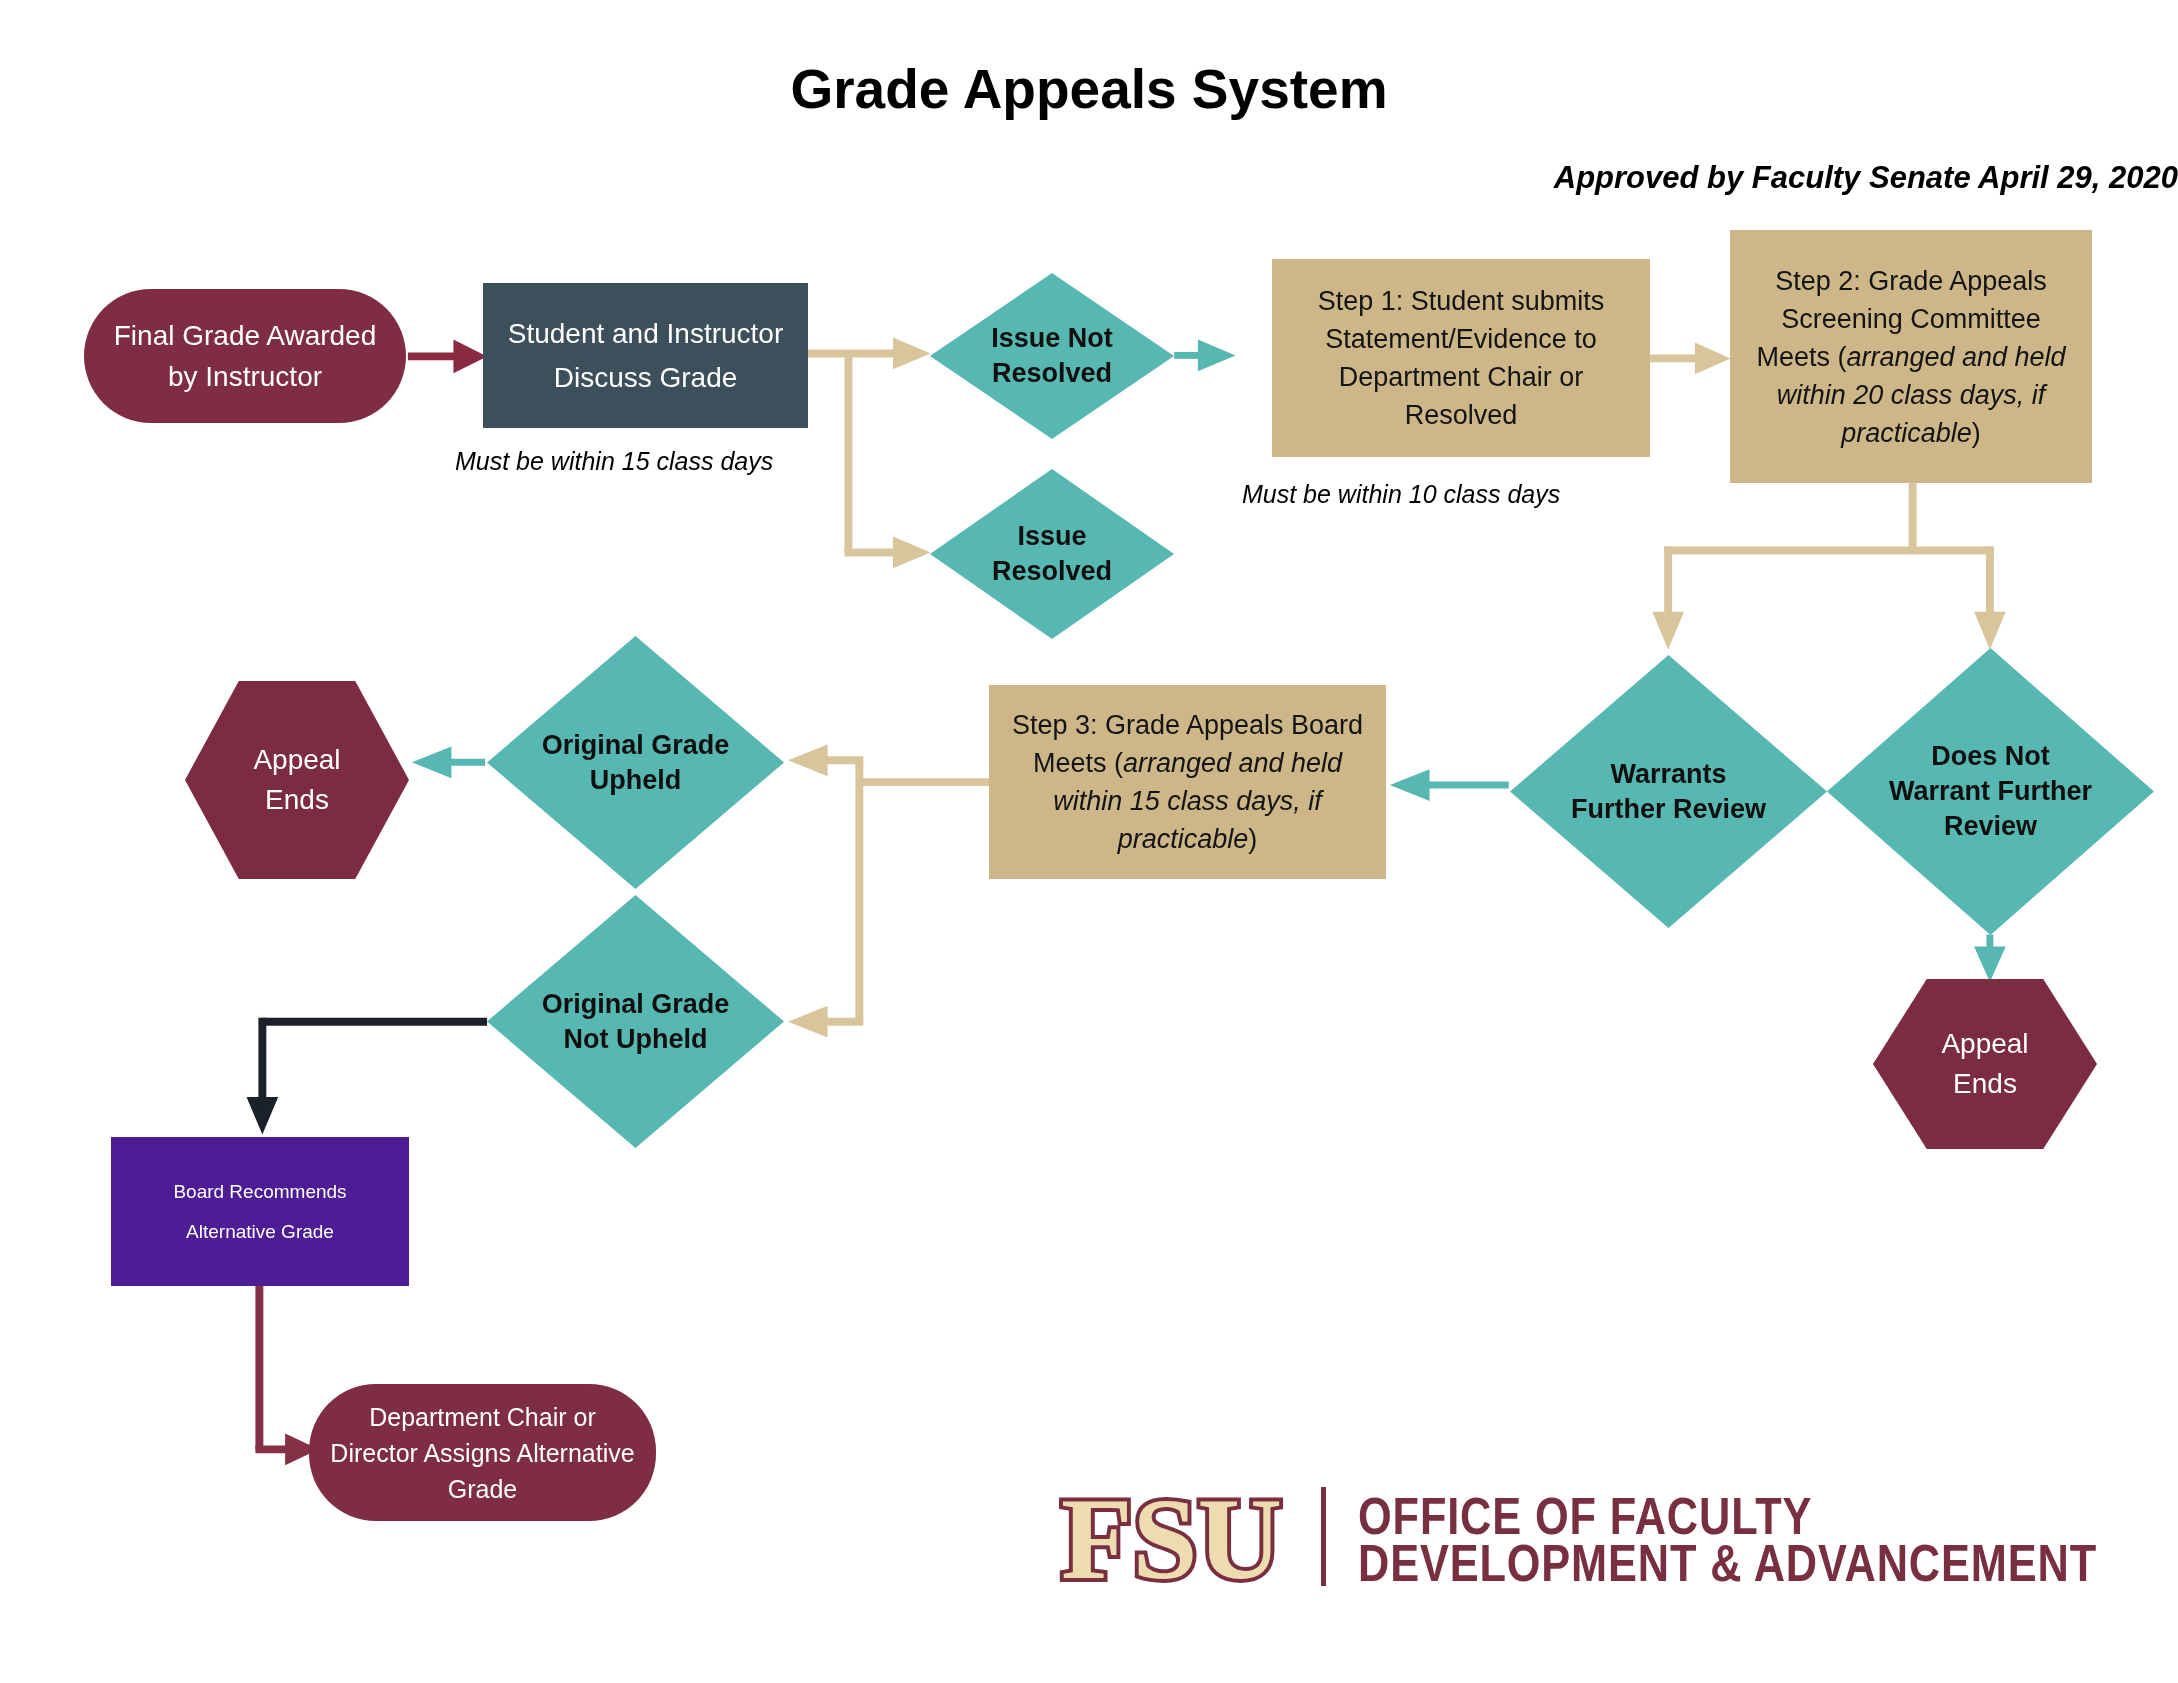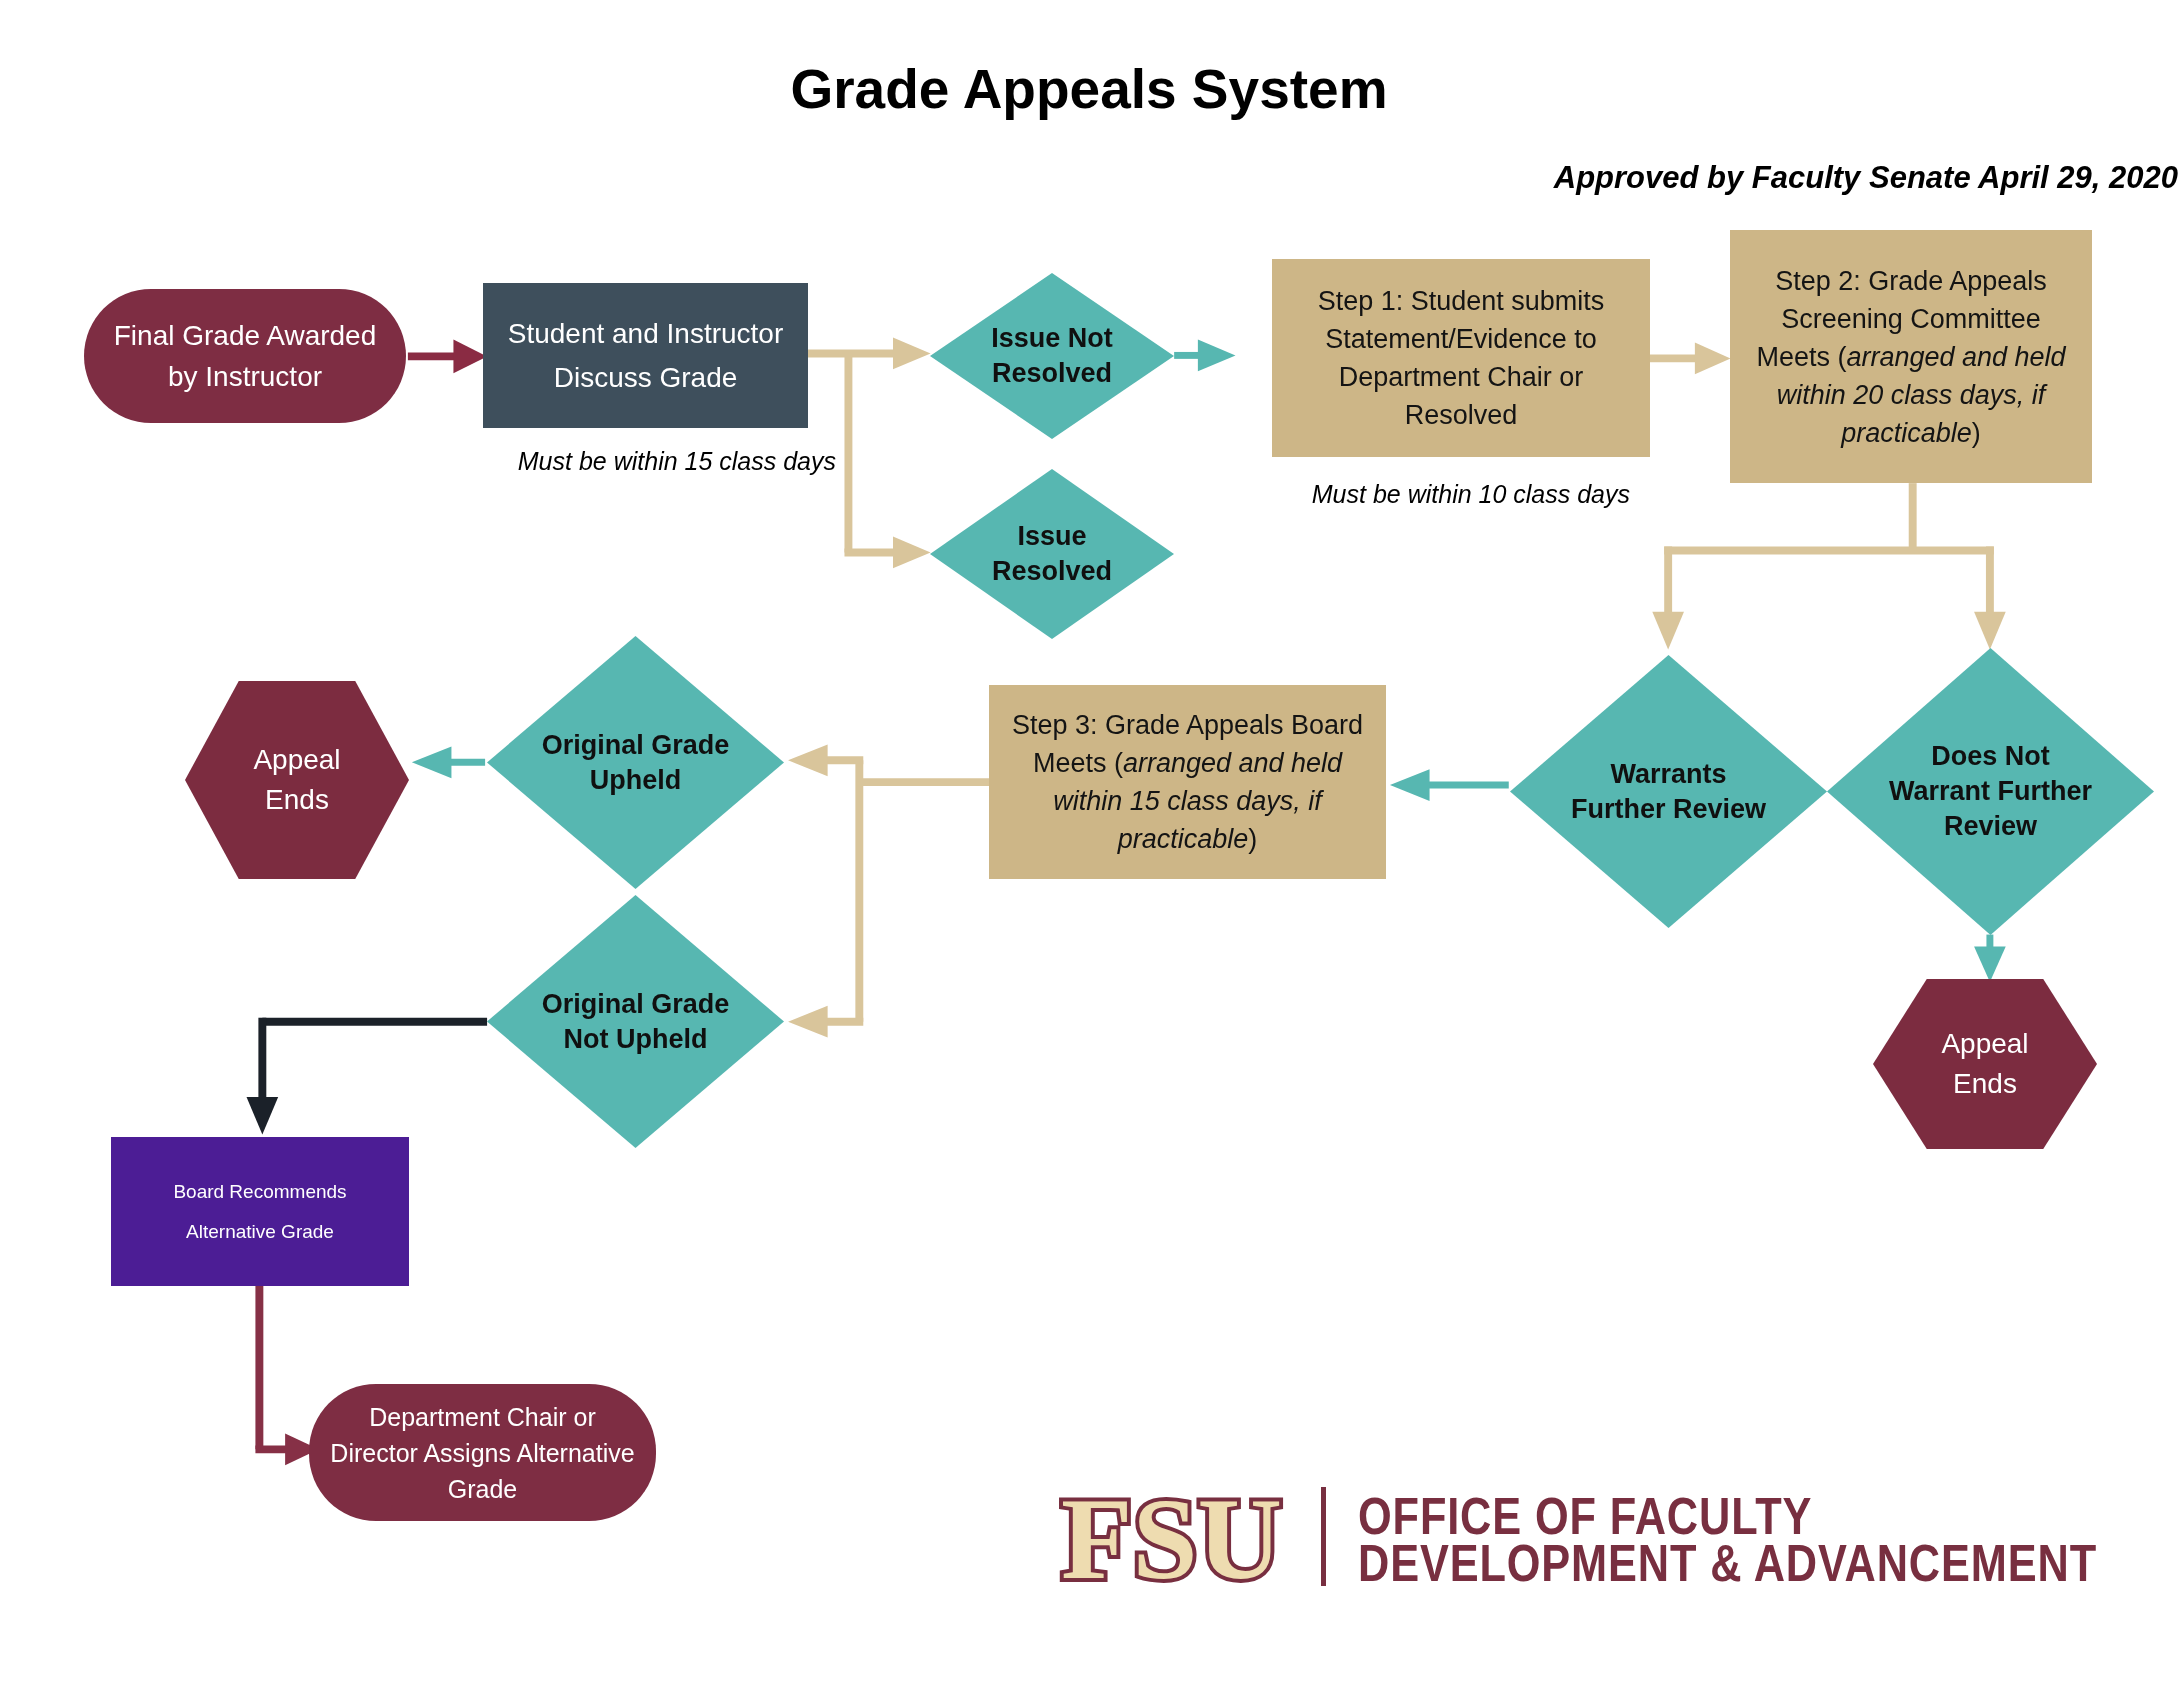--- a/index.html
+++ b/index.html
@@ -29,21 +29,21 @@
     background:#57B7B1;color:#101010;font-size:27px;line-height:35px;
     clip-path:polygon(50% 0,100% 50%,50% 100%,0 50%);
     font-weight:bold;
   }
   .hexagon{
     background:#7C2C40;color:#fff;font-size:28px;line-height:40px;
     clip-path:polygon(24% 0%,76% 0%,100% 50%,76% 100%,24% 100%,0% 50%);
   }
   .blackbox{background:#4c1d95;color:#fff;font-size:19px;line-height:40px;}
   .note{
-    position:absolute;z-index:1;font-size:25px;font-style:italic;color:#000;text-align:right;
+    position:absolute;z-index:1;font-size:25px;font-style:italic;color:#000;text-align:left;
   }
   .ital{font-style:italic;}
   .logo-divider{position:absolute;z-index:1;background:#782F40;}
   .logo-text{
     position:absolute;z-index:1;color:#782F40;font-weight:700;font-size:51px;line-height:48px;
     transform:scaleX(0.85);transform-origin:left top;letter-spacing:1px;white-space:nowrap;
   }
 </style>
 </head>
 <body>

